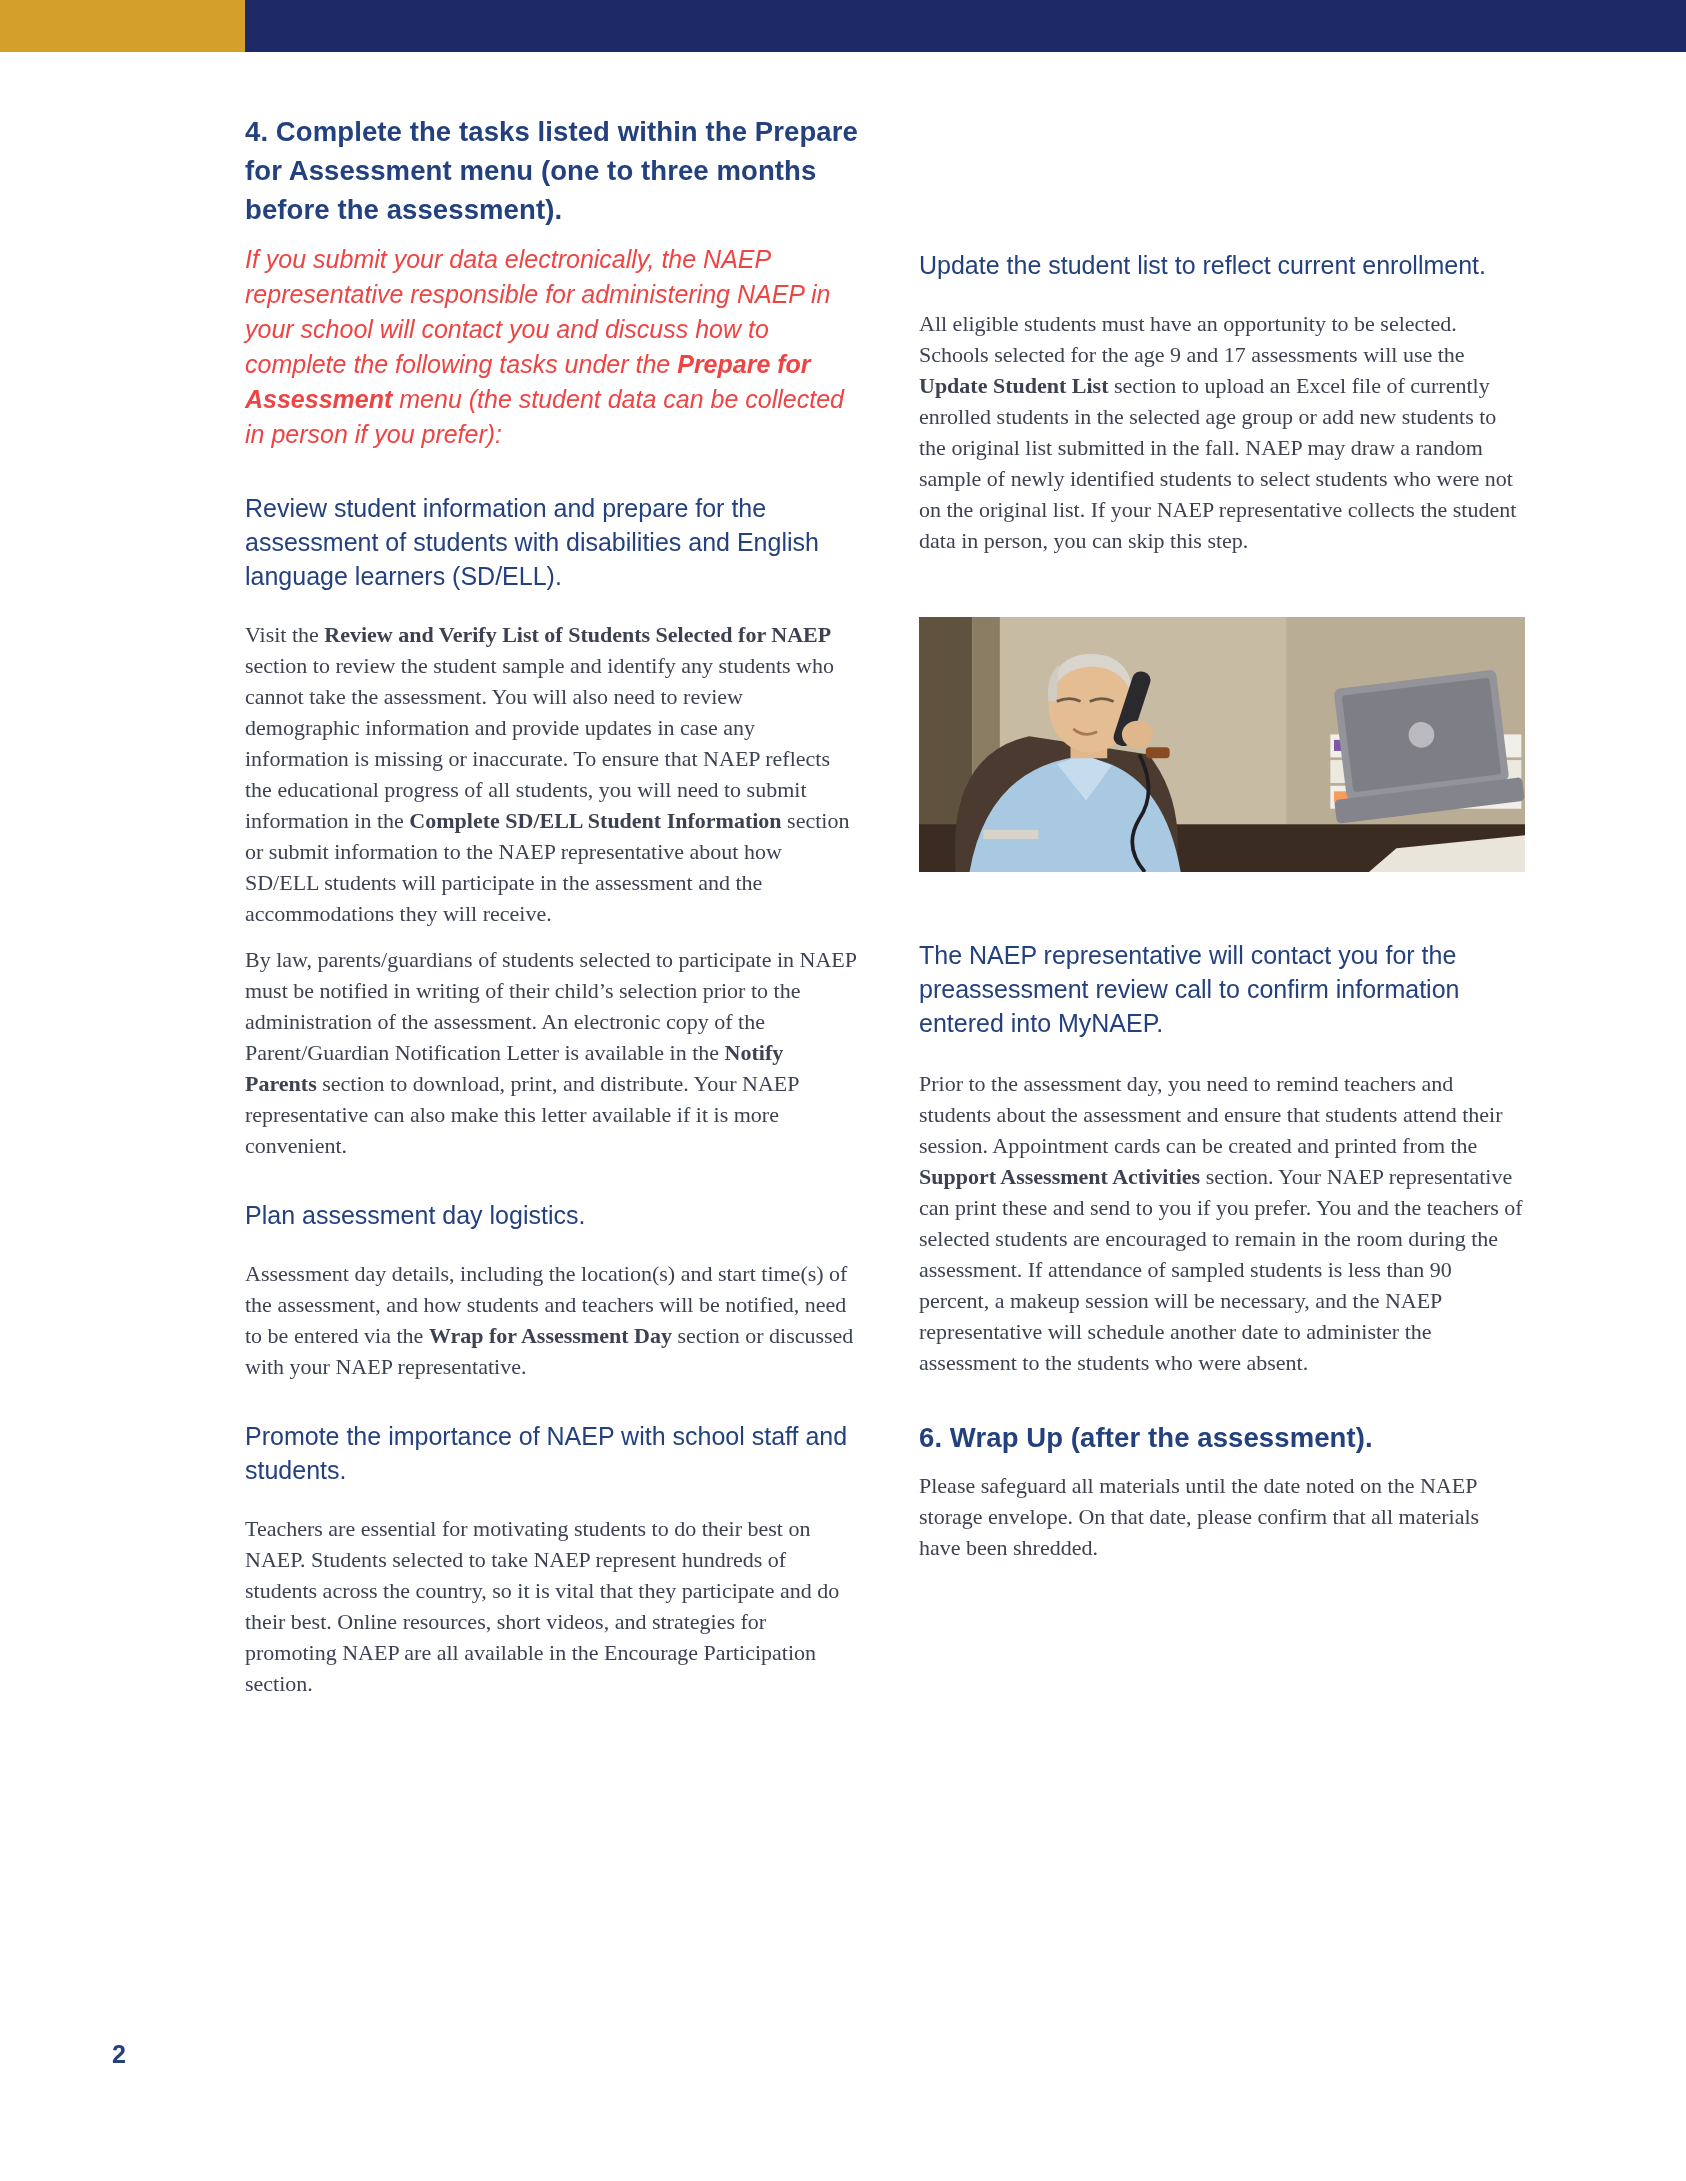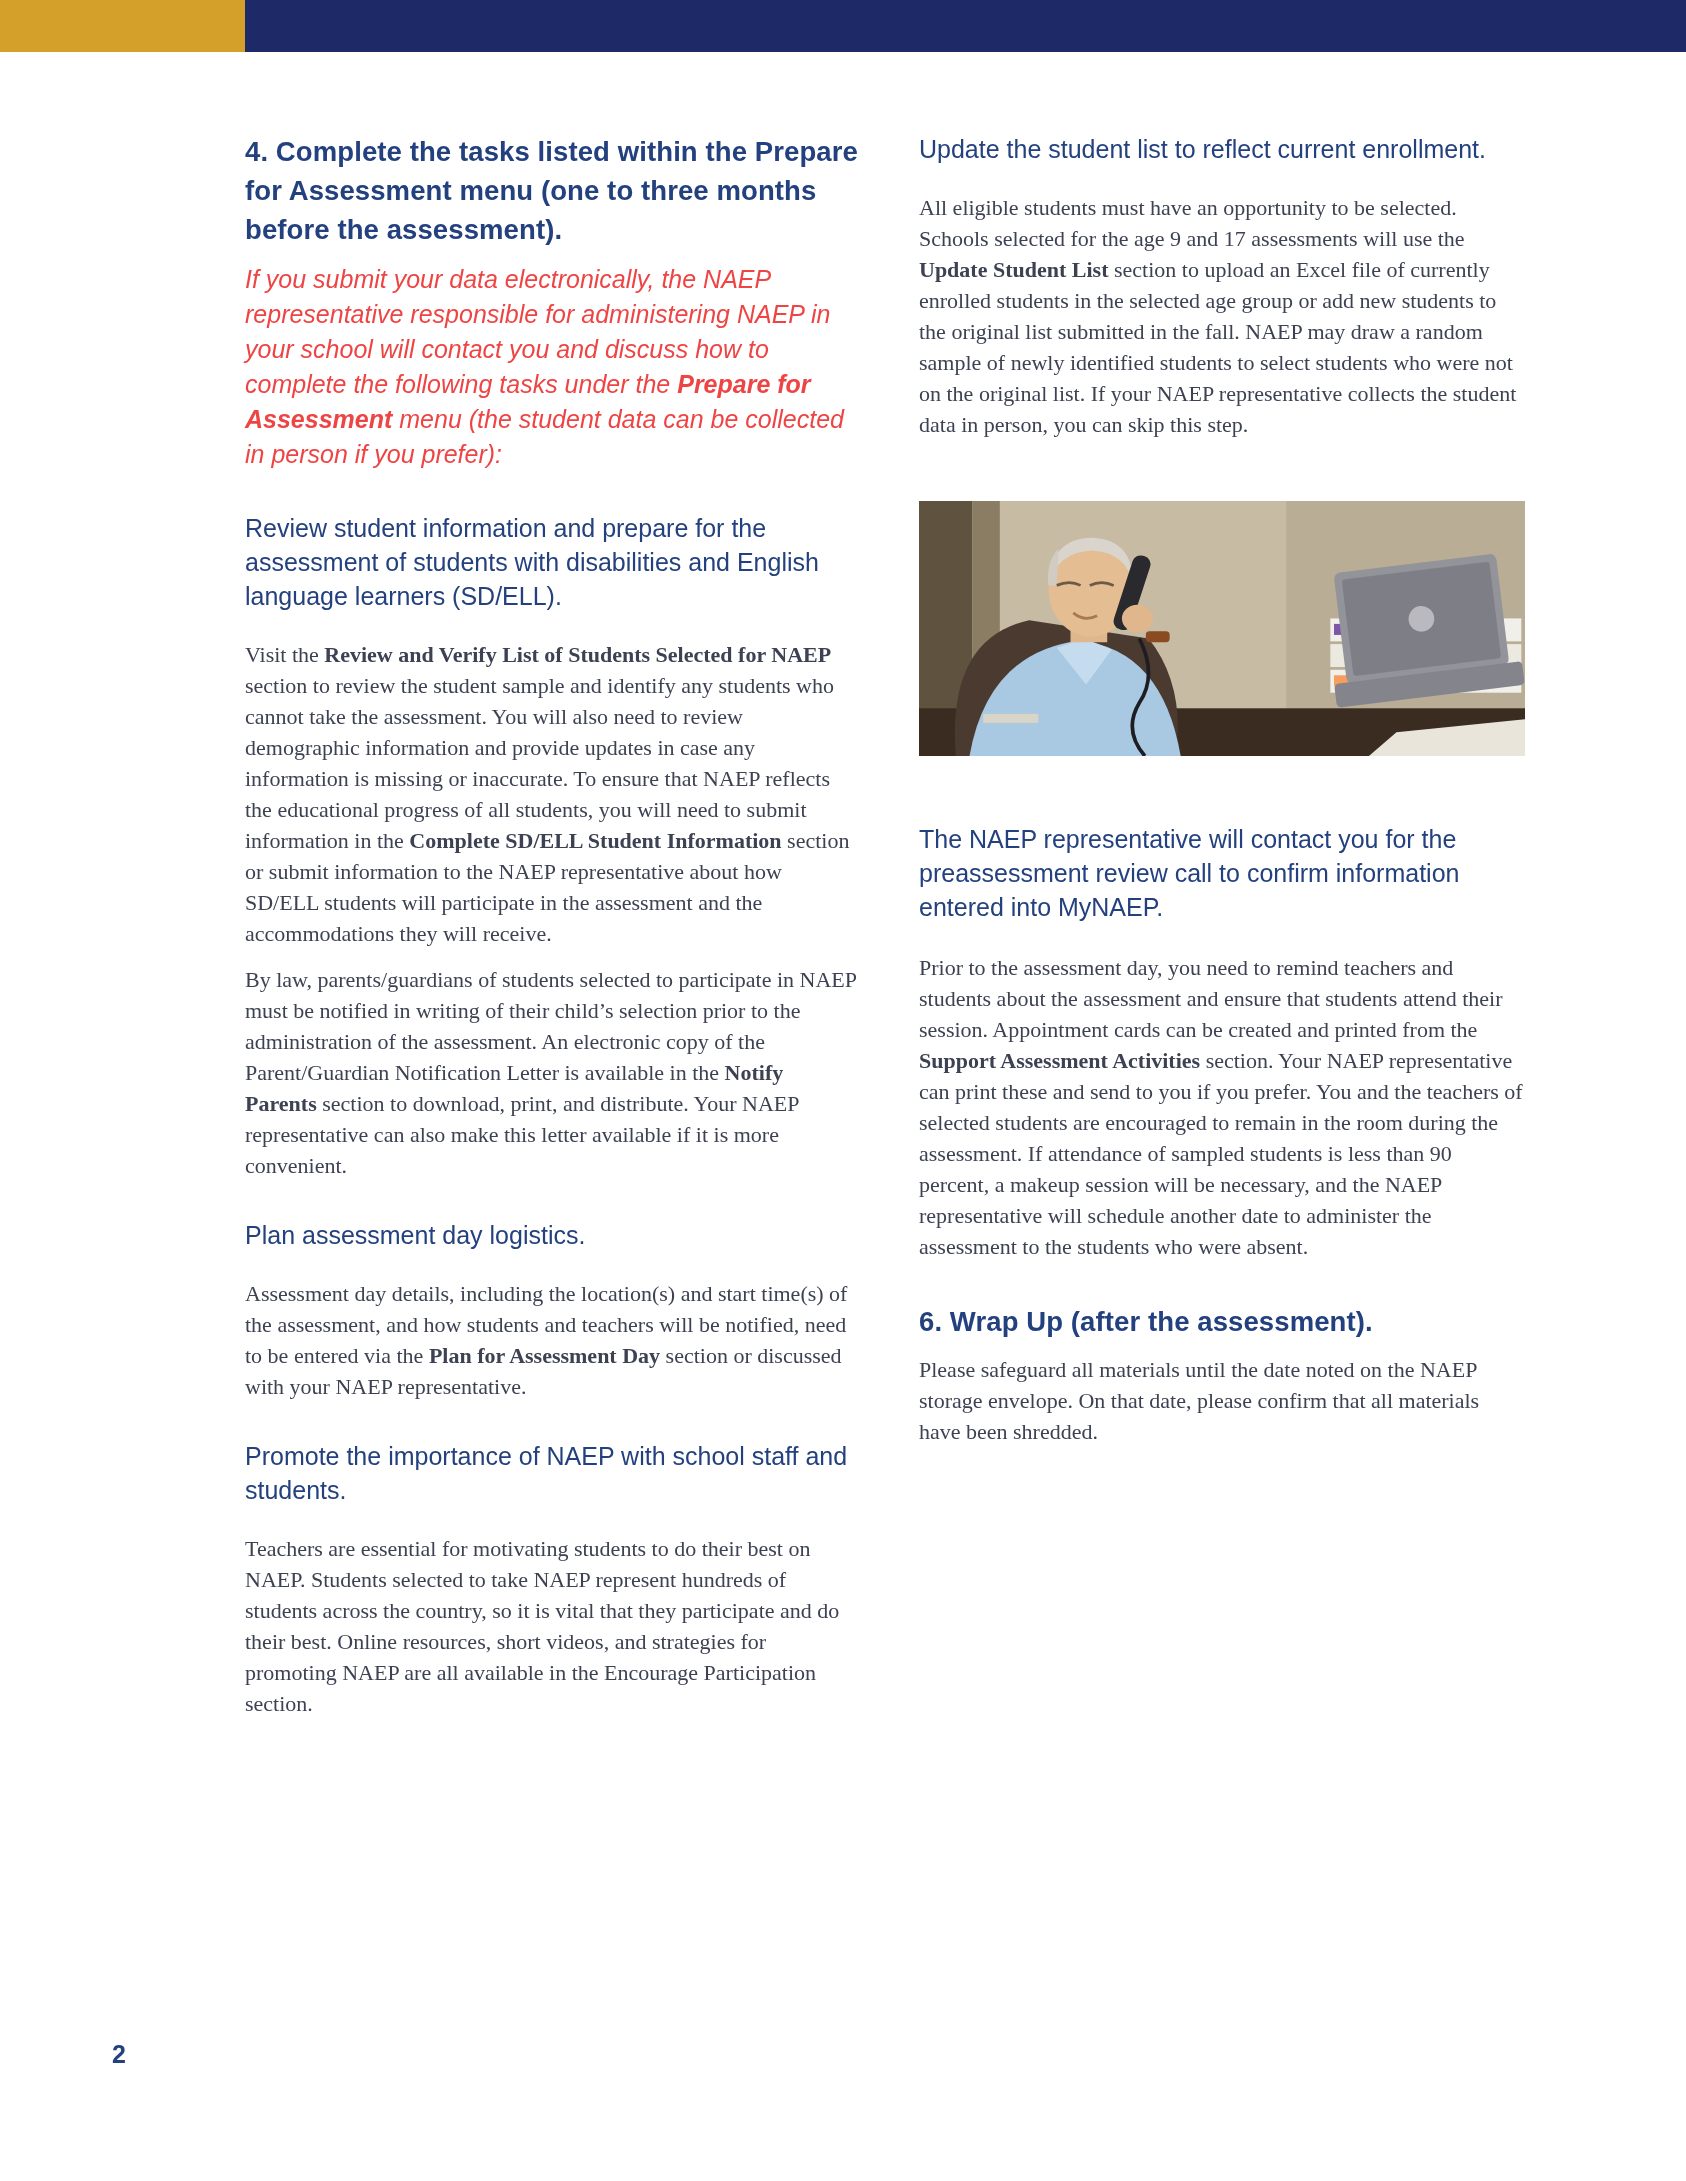--- a/index.html
+++ b/index.html
@@ -12,23 +12,24 @@
     font-family:"Liberation Sans",sans-serif;
   }
   
   .topbar{display:flex;height:52px;width:100%;}
   .topbar .gold{width:245px;background:#d4a02a;}
   .topbar .navy{flex:1;background:#1e2a68;}
 
   
   .content{
     display:flex;
-    padding:80px 0 0 245px;
+    padding:60px 0 0 245px;
     gap:61px;
     box-sizing:border-box;
+    align-items:center;
   }
   .col{display:block;}
   .col-left{width:613px;flex:0 0 613px;}
   .col-right{width:606px;flex:0 0 606px;}
   .col > :first-child{margin-top:0;}
 
   .h{
     font-size:27.5px;
     line-height:39px;
     font-weight:700;
@@ -95,21 +96,21 @@
     <section class="col col-left">
       <h2 class="h">4. Complete the tasks listed within the Prepare for Assessment menu (one to three months before the assessment).</h2>
       <p class="intro"><span>If you submit your data electronically, the NAEP representative responsible for administering NAEP in your school will contact you and discuss how to complete the following tasks under the </span><span class="b">Prepare for Assessment</span><span> menu (the student data can be collected in person if you prefer):</span></p>
 
       <h3 class="sub">Review student information and prepare for the assessment of students with disabilities and English language learners (SD/ELL).</h3>
       <p class="bodytxt"><span>Visit the </span><span class="b">Review and Verify List of Students Selected for NAEP</span><span> section to review the student sample and identify any students who cannot take the assessment. You will also need to review demographic information and provide updates in case any information is missing or inaccurate. To ensure that NAEP reflects the educational progress of all students, you will need to submit information in the </span><span class="b">Complete SD/ELL Student Information</span><span> section or submit information to the NAEP representative about how SD/ELL students will participate in the assessment and the accommodations they will receive.</span></p>
 
       <p class="bodytxt"><span>By law, parents/guardians of students selected to participate in NAEP must be notified in writing of their child’s selection prior to the administration of the assessment. An electronic copy of the Parent/Guardian Notification Letter is available in the </span><span class="b">Notify Parents</span><span> section to download, print, and distribute. Your NAEP representative can also make this letter available if it is more convenient.</span></p>
 
       <h3 class="sub">Plan assessment day logistics.</h3>
-      <p class="bodytxt"><span>Assessment day details, including the location(s) and start time(s) of the assessment, and how students and teachers will be notified, need to be entered via the </span><span class="b">Plan for Assessment Day</span><span> section or discussed with your NAEP representative.</span></p>
+      <p class="bodytxt"><span>Assessment day details, including the location(s) and start time(s) of the assessment, and how students and teachers will be notified, need to be entered via the </span><span class="b">Wrap for Assessment Day</span><span> section or discussed with your NAEP representative.</span></p>
 
       <h3 class="sub">Promote the importance of NAEP with school staff and students.</h3>
       <p class="bodytxt"><span>Teachers are essential for motivating students to do their best on NAEP. Students selected to take NAEP represent hundreds of students across the country, so it is vital that they participate and do their best. Online resources, short videos, and strategies for promoting NAEP are all available in the Encourage Participation section.</span></p>
     </section>
 
     <section class="col col-right">
       <h3 class="sub">Update the student list to reflect current enrollment.</h3>
       <p class="bodytxt"><span>All eligible students must have an opportunity to be selected. Schools selected for the age 9 and 17 assessments will use the </span><span class="b">Update Student List</span><span> section to upload an Excel file of currently enrolled students in the selected age group or add new students to the original list submitted in the fall. NAEP may draw a random sample of newly identified students to select students who were not on the original list. If your NAEP representative collects the student data in person, you can skip this step.</span></p>
 
       <figure class="photo">

